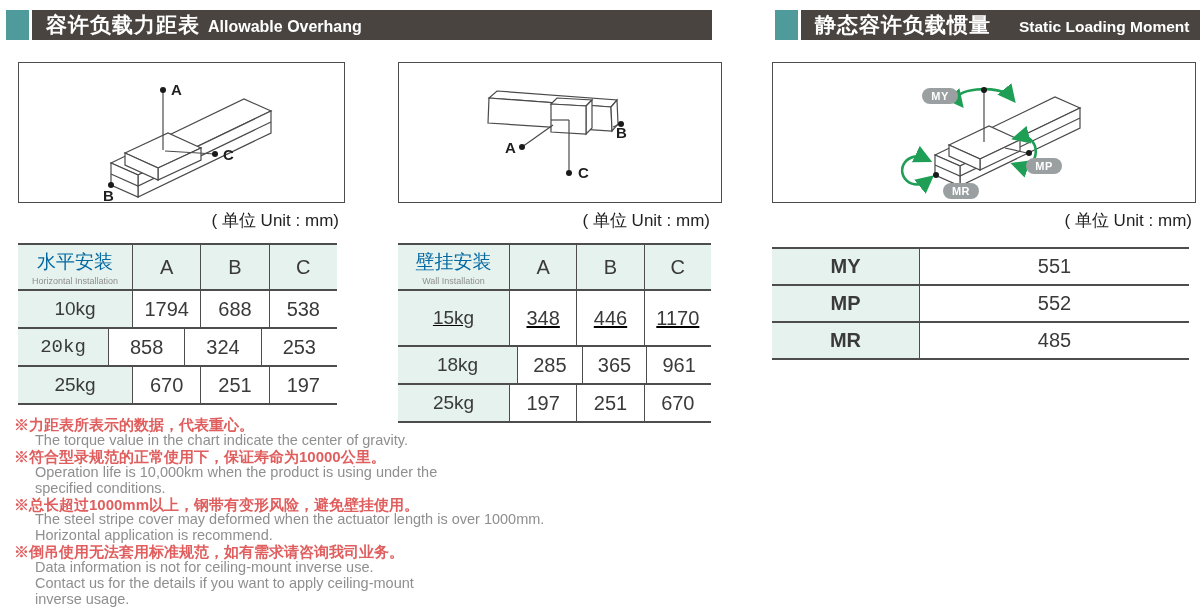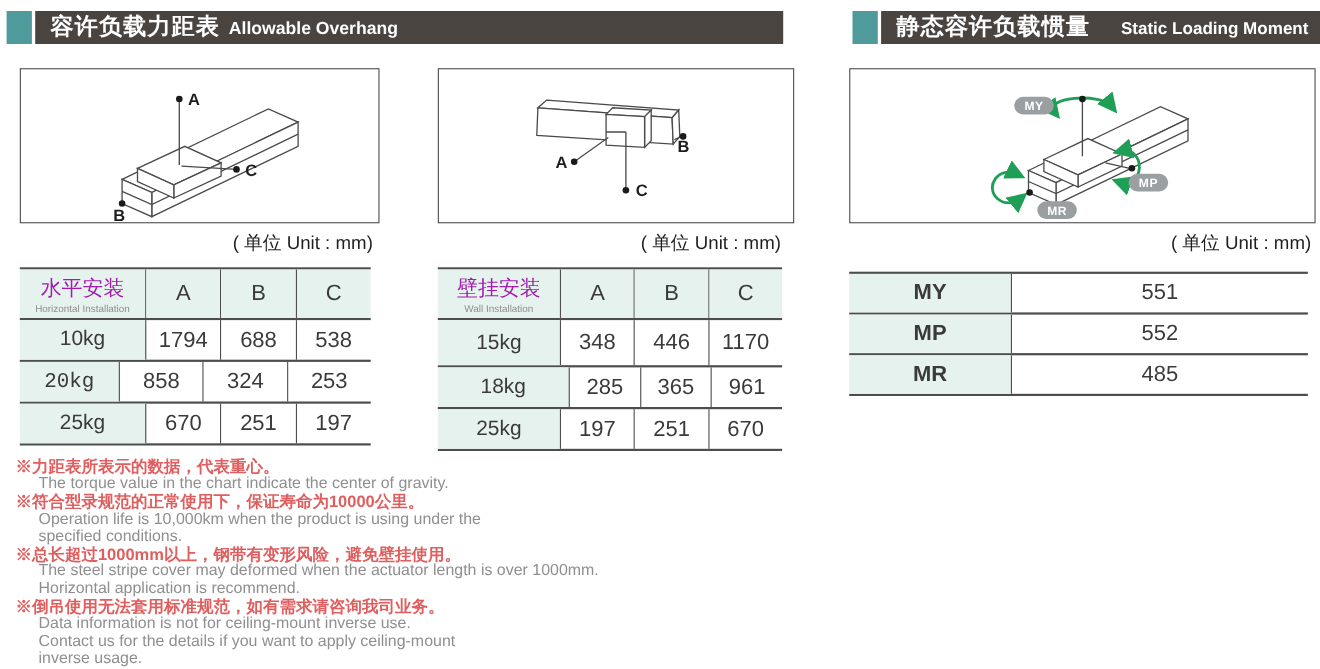--- a/index.html
+++ b/index.html
@@ -13,21 +13,21 @@
   .panel { position:absolute; background:#fff; border:1px solid #4d4d4d; }
 
   .unit { position:absolute; top:209px; font-size:17px; color:#1f1f1f; text-align:right; }
 
   
   .dtable { position:absolute; border-top:2px solid #4d4d4d; }
   .trow { display:flex; border-bottom:2px solid #4d4d4d; }
   .cell { display:flex; flex-direction:column; align-items:center; justify-content:center; border-right:1px solid #4d4d4d; color:#3a3a3a; }
   .cell:last-child { border-right:none; }
   .cell.green { background:#e6f2ed; }
-  .cell .big { font-size:19px; color:#a21caf; }
+  .cell .big { font-size:19px; color:#0369a1; }
   .cell .sub { font-size:9px; color:#8f8f8f; margin-top:1px; }
   .cell .letter { font-size:20px; }
   .cell .num { font-size:20px; }
   .cell .kg { font-size:19px; }
   .cell .mom { font-size:20px; font-weight:bold; }
 
   
   .notes { position:absolute; left:14px; top:417px; width:620px; }
   .fn-cn { color:#e05e5e; font-size:15px; font-weight:bold; line-height:15.9px; white-space:nowrap; }
   .fn-en { color:#8f8f8f; font-size:14.5px; line-height:15.9px; margin-left:21px; white-space:nowrap; }
@@ -176,21 +176,21 @@
       <div class="cell green" style="flex:1;">
           <span class="letter">A</span>
         </div>
       <div class="cell green" style="flex:1;">
           <span class="letter">B</span>
         </div>
       <div class="cell green" style="flex:1;">
           <span class="letter">C</span>
         </div>
     </div>
-    <div class="trow" style="height:43px;">
+    <div class="trow" style="height:56px;text-decoration:underline;">
       <div class="cell green" style="width:112px;">
           <span class="kg">15kg</span>
         </div>
       <div class="cell" style="flex:1;">
           <span class="num">348</span>
         </div>
       <div class="cell" style="flex:1;align-items:center;">
           <span class="num">446</span>
         </div>
       <div class="cell" style="flex:1;">

